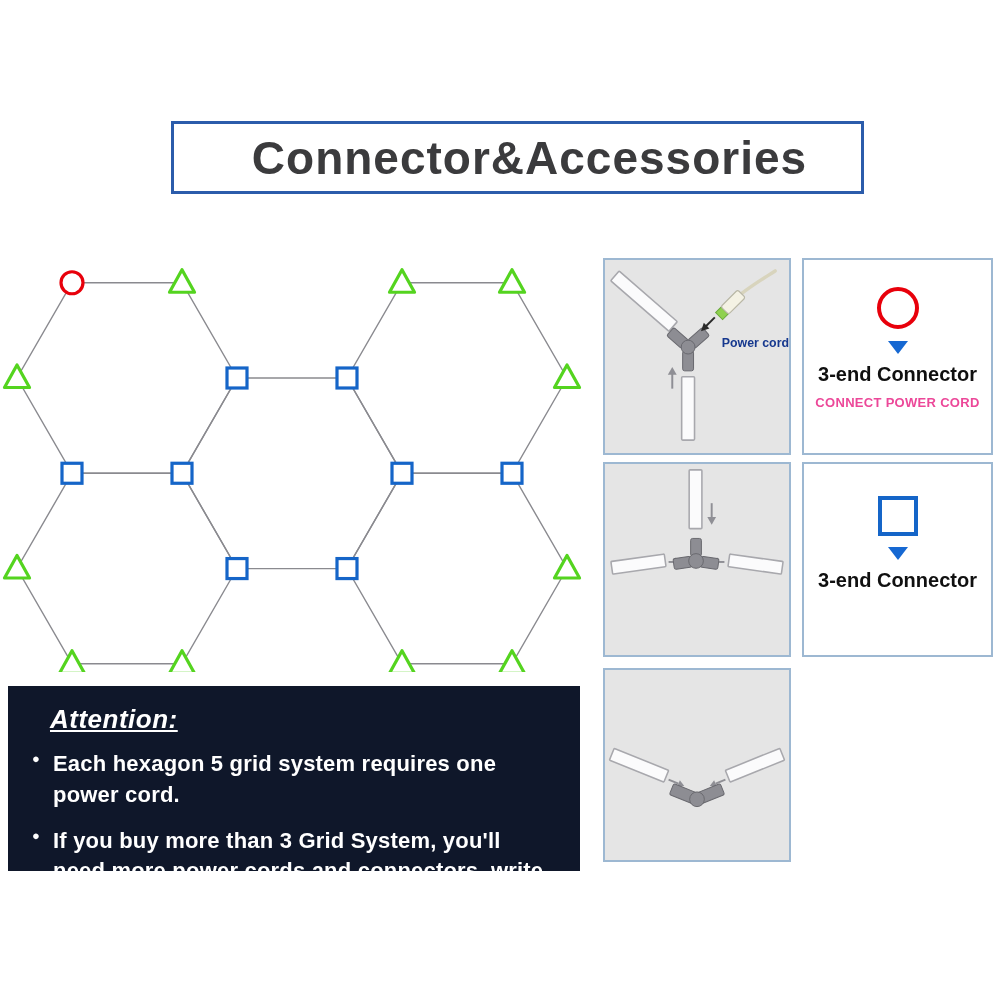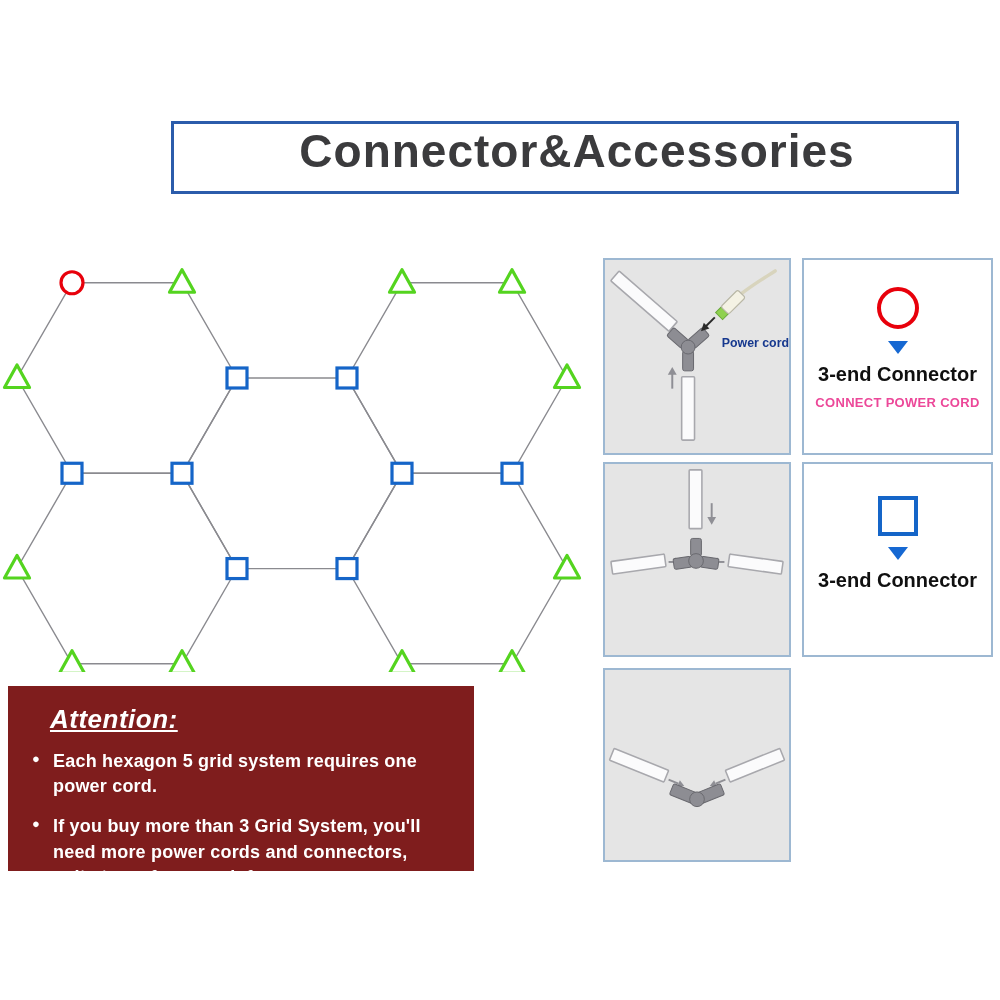--- a/index.html
+++ b/index.html
@@ -1,21 +1,21 @@
 <!DOCTYPE html>
 <html><head>
 <meta charset="utf-8">
 <style>
   html,body{margin:0;padding:0;background:#fff;}
   .page{position:relative;width:1000px;height:1000px;background:#ffffff;overflow:hidden;
         font-family:"Liberation Sans",sans-serif;}
 
   
-  .title-box{position:absolute;left:171px;top:121px;width:788px;height:73px;
-             border:3px solid #2b5cab;background:#fff;display:flex;justify-content:center;box-sizing:border-box;padding-left:24px;}
+  .title-box{position:absolute;left:171px;top:121px;width:693px;height:73px;
+             border:3px solid #2b5cab;background:#fff;display:flex;align-items:center;justify-content:center;box-sizing:border-box;padding-left:24px;}
   .title-box h1{margin:0;font-size:46px;font-weight:700;color:#3b3b3d;letter-spacing:1px;}
 
   
   #hex-grid{position:absolute;left:2px;top:260px;width:588px;height:412px;}
 
   
   .mini-panel{position:absolute;left:603px;width:188px;border:2px solid #9db8d2;background:#e5e5e5;box-sizing:border-box;}
   .row1{top:258px;height:197px;}
   .row2{top:462px;height:195px;}
   .row3{top:668px;height:194px;}
@@ -28,26 +28,26 @@
 
   
   .legend-card{position:absolute;left:802px;width:191px;border:2px solid #9db8d2;background:#fff;
                box-sizing:border-box;display:flex;flex-direction:column;align-items:center;gap:9px;}
   .legend-card.row1{padding-top:24px;}
   .legend-card.row2,.legend-card.row3{padding-top:30px;}
   .legend-label{font-size:20px;font-weight:700;color:#101010;white-space:nowrap;}
   .legend-sublabel{font-size:13px;font-weight:700;color:#ec4899;letter-spacing:0.3px;white-space:nowrap;}
 
   
-  .attention{position:absolute;left:8px;top:686px;width:466px;height:185px;background:#7f1d1d;color:#fff;
+  .attention{position:absolute;left:8px;top:686px;width:572px;height:185px;background:#0f172a;color:#fff;
              box-sizing:border-box;padding:18px 25px 0 24px;}
   .attention-heading{font-size:26px;font-weight:700;font-style:italic;text-decoration:underline;
                      letter-spacing:0.5px;margin-left:18px;}
   .attention ul{list-style:none;margin:14px 0 0;padding:0;}
-  .attention li{position:relative;padding-left:21px;font-size:18px;font-weight:700;line-height:1.4;
+  .attention li{position:relative;padding-left:21px;font-size:22px;font-weight:700;line-height:1.4;
                 margin-bottom:15px;letter-spacing:0.2px;}
   .attention li::before{content:"\25CF";position:absolute;left:0;top:1px;font-size:13px;}
 </style>
 </head>
 <body>
 
 <div class="page">
 
   <div class="title-box">
     <h1>Connector&amp;Accessories</h1>

